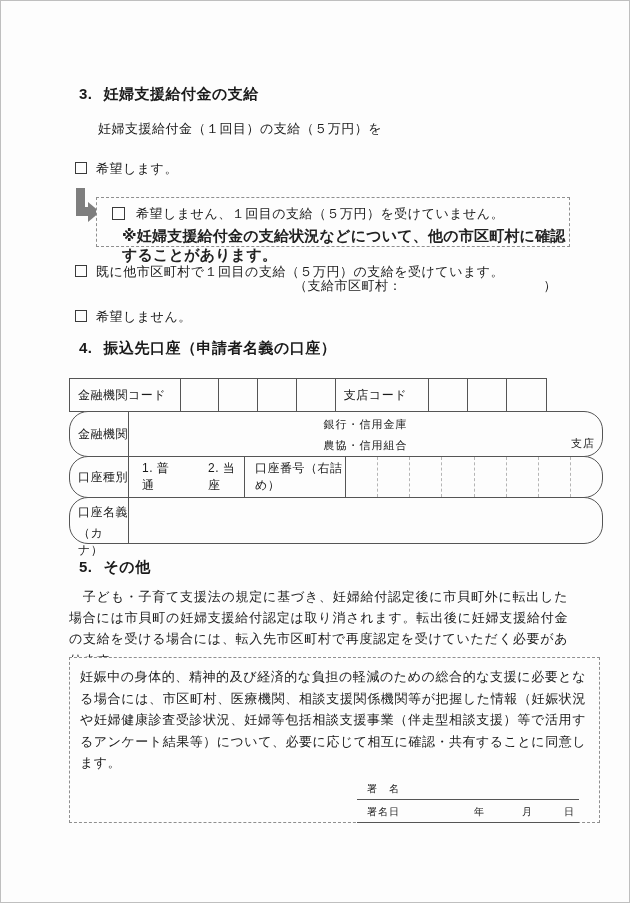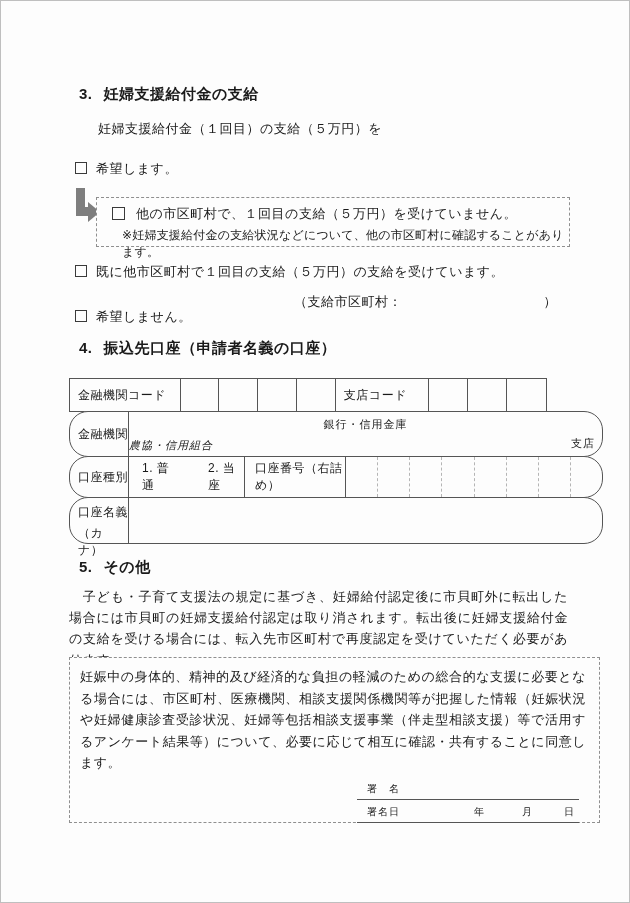--- a/index.html
+++ b/index.html
@@ -20,21 +20,21 @@
   .abs { position: absolute; }
 
   .heading {
     display: flex;
     gap: 11px;
     font-size: 15px;
     font-weight: bold;
     letter-spacing: 0.5px;
   }
   .body-text { font-size: 13px; letter-spacing: 0.5px; }
-  .small-note { font-size: 12px; letter-spacing: 0.2px; color: #222; }
+  .small-note { font-size: 15px; letter-spacing: 0.2px; color: #222; font-weight: bold; }
 
   .checkbox {
     display: inline-block;
     width: 12px; height: 12px;
     border: 1.2px solid #3a3a3a;
     background: #fdfdfd;
   }
   .checkbox.bold { width: 13px; height: 13px; border-width: 1.6px; }
 
   .dashed-box {
@@ -94,28 +94,28 @@
 
   <span class="abs checkbox" style="left:74px; top:161px;"></span>
   <div class="abs body-text" style="left:95px; top:159px;">希望します。</div>
 
   <div class="abs arrow-v" style="left:75px; top:187px;"></div>
   <div class="abs arrow-h" style="left:75px; top:206px;"></div>
   <div class="abs arrow-head" style="left:87px; top:201px;"></div>
 
   <div class="abs dashed-box" style="left:95px; top:196px; width:474px; height:50px;">
     <span class="abs checkbox bold" style="left:15px; top:9px;"></span>
-    <div class="abs body-text" style="left:39px; top:7px;">他の市区町村で、１回目の支給（５万円）を受けていません。</div>
+    <div class="abs body-text" style="left:39px; top:7px;">希望しません、１回目の支給（５万円）を受けていません。</div>
     <div class="abs small-note" style="left:25px; top:29px;">※妊婦支援給付金の支給状況などについて、他の市区町村に確認することがあります。</div>
   </div>
 
   <span class="abs checkbox" style="left:74px; top:264px;"></span>
   <div class="abs body-text" style="left:95px; top:262px;">既に他市区町村で１回目の支給（５万円）の支給を受けています。</div>
 
-  <div class="abs body-text" style="left:293px; top:292px; width:263px; display:flex; justify-content:space-between;align-items:center;">
+  <div class="abs body-text" style="left:293px; top:276px; width:263px; display:flex; justify-content:space-between;align-items:center;">
     <span>（支給市区町村：</span>
     <span></span>
     <span>）</span>
   </div>
 
   <span class="abs checkbox" style="left:74px; top:309px;"></span>
   <div class="abs body-text" style="left:95px; top:307px;">希望しません。</div>
 
   <div class="abs heading" style="left:78px; top:338px;">
     <span>4.</span>
@@ -133,21 +133,21 @@
       <div class="tcell label" style="width:94px;">支店コード</div>
       <div class="tcell" style="width:39px;"></div>
       <div class="tcell" style="width:39px;"></div>
       <div class="tcell" style="width:39px;"></div>
     </div>
 
     <div class="trow" style="width:534px; height:46px;">
       <div class="tcell label" style="width:59px;">金融機関</div>
       <div class="tcell" style="flex:1; position:relative; display:block;">
         <div style="text-align:center; font-size:11px; letter-spacing:1px; margin-top:5px;">銀行・信用金庫</div>
-        <div style="text-align:left; font-size:11px; letter-spacing:1px; margin-top:6px;font-style:italic;">農協・信用組合</div>
+        <div style="text-align:center; font-size:11px; letter-spacing:1px; margin-top:6px;">農協・信用組合</div>
         <div style="position:absolute; right:7px; bottom:5px; font-size:11px; letter-spacing:1px;">支店</div>
       </div>
     </div>
 
     <div class="trow" style="width:534px; height:42px;">
       <div class="tcell label" style="width:59px;">口座種別</div>
       <div class="tcell" style="width:116px; gap:30px; padding-left:13px;">
         <span>1. 普通</span>
         <span>2. 当座</span>
       </div>

